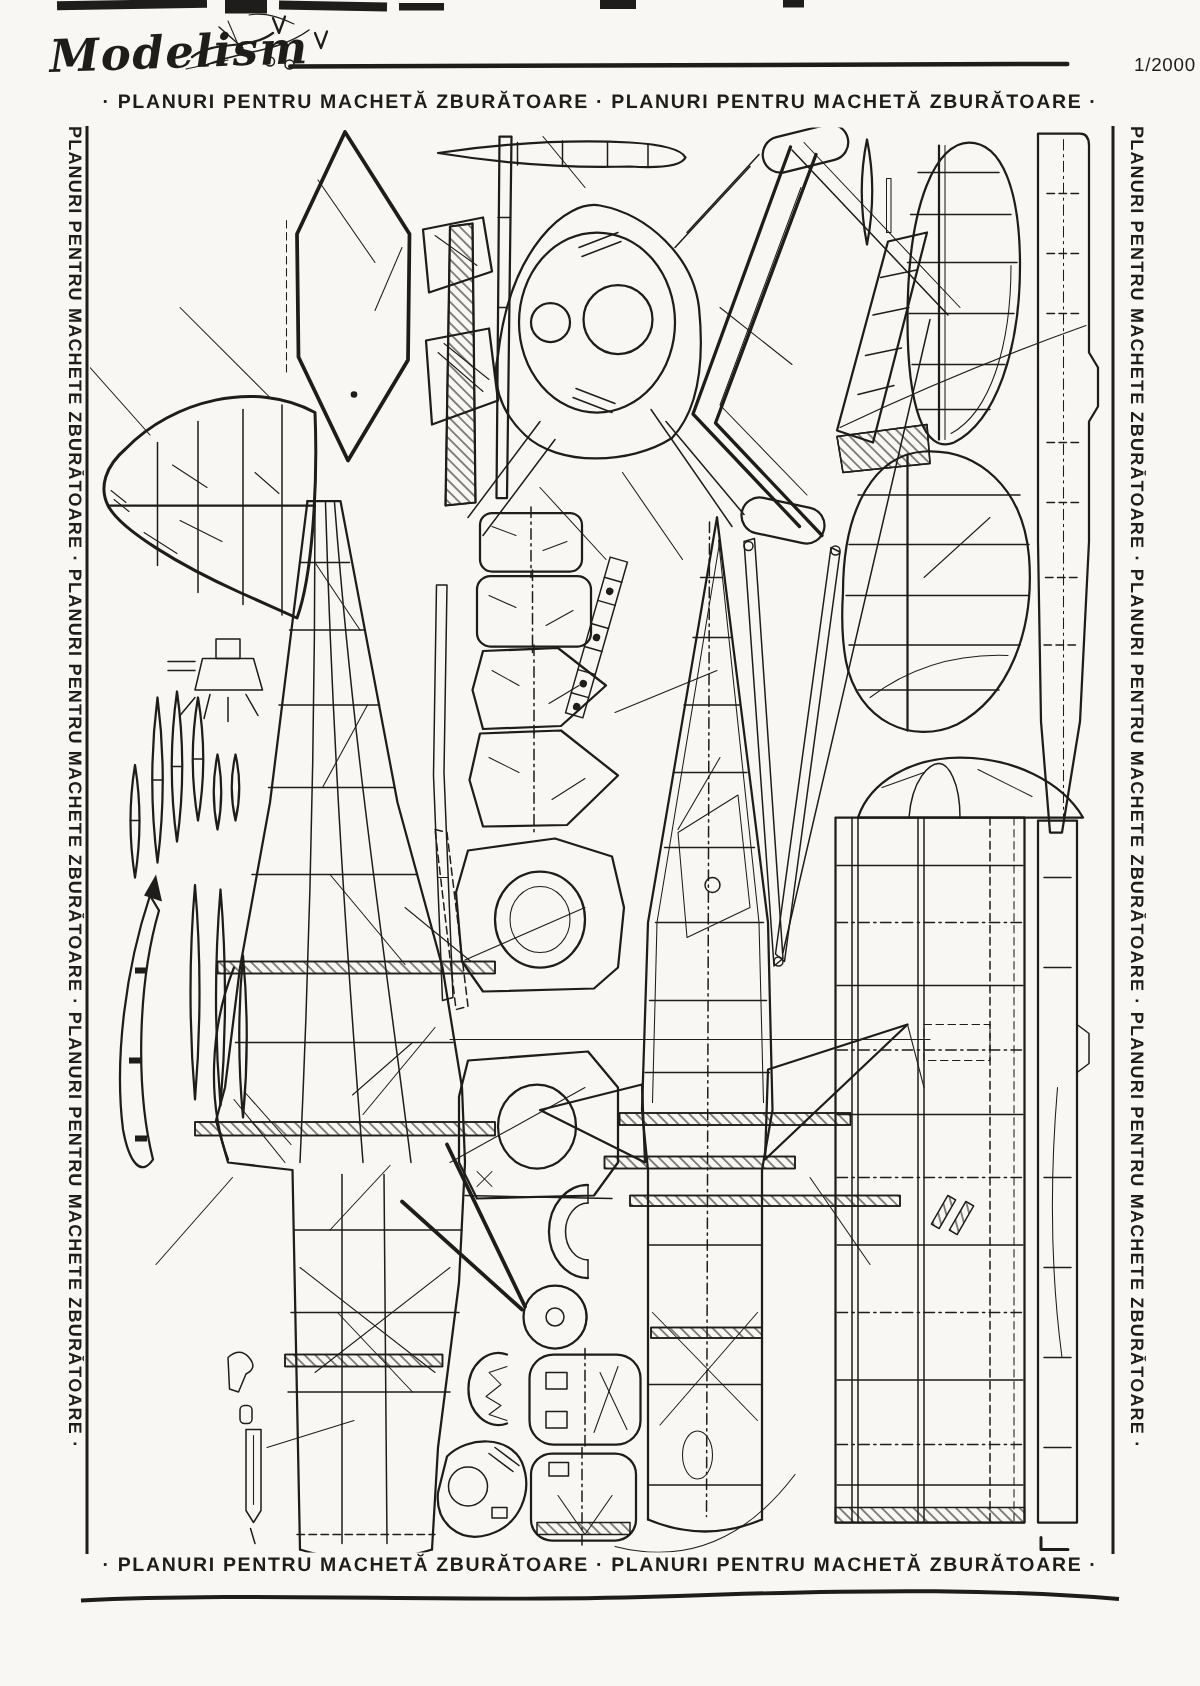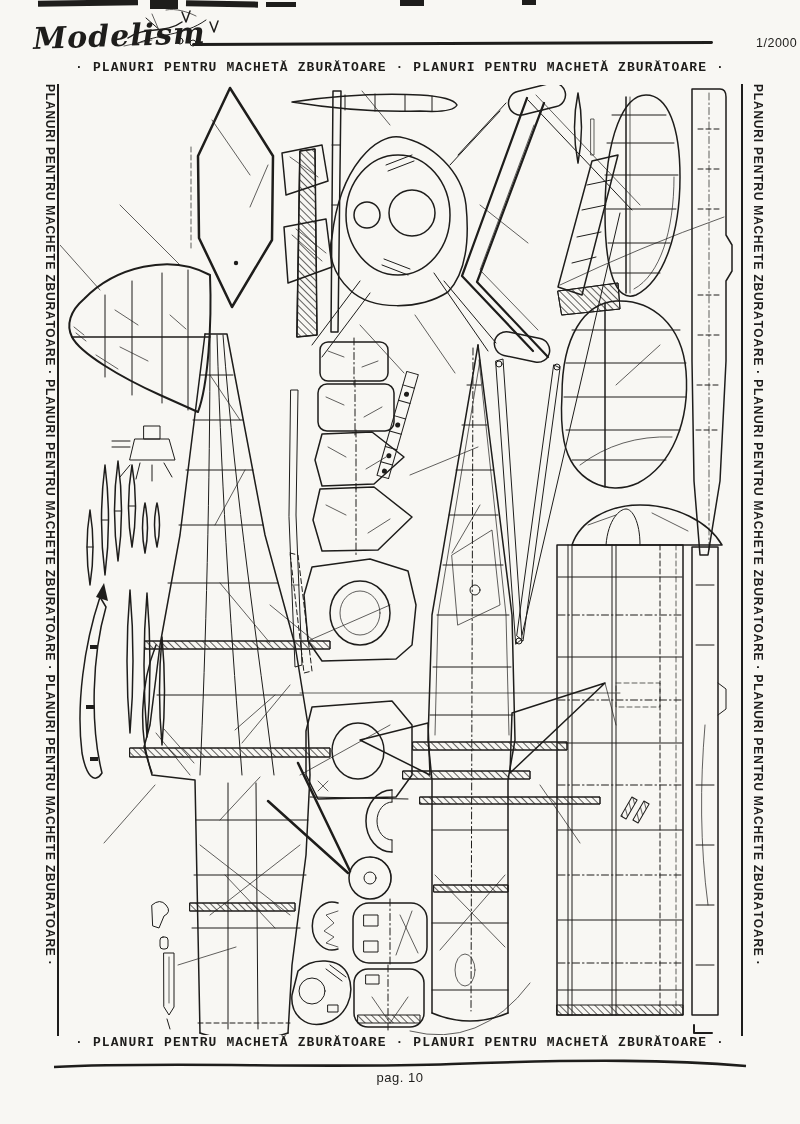--- a/index.html
+++ b/index.html
@@ -7,21 +7,21 @@
   .page{position:relative;width:800px;height:1124px;background:var(--paper);overflow:hidden;
         font-family:"Liberation Sans",sans-serif;color:var(--ink);}
   .smudge{position:absolute;background:var(--ink);}
   .logo{position:absolute;left:33px;top:18px;font-family:"DejaVu Serif",serif;font-style:italic;
         font-weight:600;font-size:30px;letter-spacing:1px;transform:rotate(-2deg);}
   .doodle{position:absolute;left:122px;top:6px;}
   .head-rule{position:absolute;left:192px;top:42px;width:521px;height:3px;background:var(--ink);
         transform:rotate(-.2deg);border-radius:2px;}
   .issue{position:absolute;left:756px;top:36px;font-size:12.5px;letter-spacing:.5px;}
   .banner-h{position:absolute;left:55px;width:690px;text-align:center;font-weight:bold;
-        font-size:13px;letter-spacing:1.1px;white-space:nowrap;overflow:hidden;font-family:Liberation Mono, monospace;}
+        font-size:13px;letter-spacing:1.1px;white-space:nowrap;overflow:hidden;}
   .banner-top{top:60px;}
   .banner-bottom{top:1035px;}
   .banner-v{position:absolute;top:84px;height:952px;width:18px;writing-mode:vertical-rl;
         text-orientation:mixed;font-weight:bold;font-size:12px;letter-spacing:.8px;
         white-space:nowrap;overflow:hidden;line-height:1;}
   .banner-left{left:38px;}
   .banner-right{left:746px;}
   .vrule{position:absolute;top:84px;height:952px;width:2px;background:var(--ink);}
   .vrule-left{left:57px;}
   .vrule-right{left:741px;}
@@ -455,15 +455,14 @@
         <line x1="480" y1="700" x2="520" y2="758" class="thin"></line>
         <line x1="300" y1="240" x2="344" y2="288" class="thin"></line>
       </g>
     </g>
   </svg>
 
   <div class="banner-h banner-bottom">· PLANURI PENTRU MACHETĂ ZBURĂTOARE · PLANURI PENTRU MACHETĂ ZBURĂTOARE ·</div>
   <svg class="foot-rule" width="696" height="14" viewBox="0 0 696 14">
     <path d="M2,9 C120,3 260,11 400,6 S620,2 694,8" stroke="#1e1d1b" stroke-width="2.6" fill="none"></path>
   </svg>
-  <div class="pagenum">pag. 10</div>
 
 </div>
 
 </body></html>

